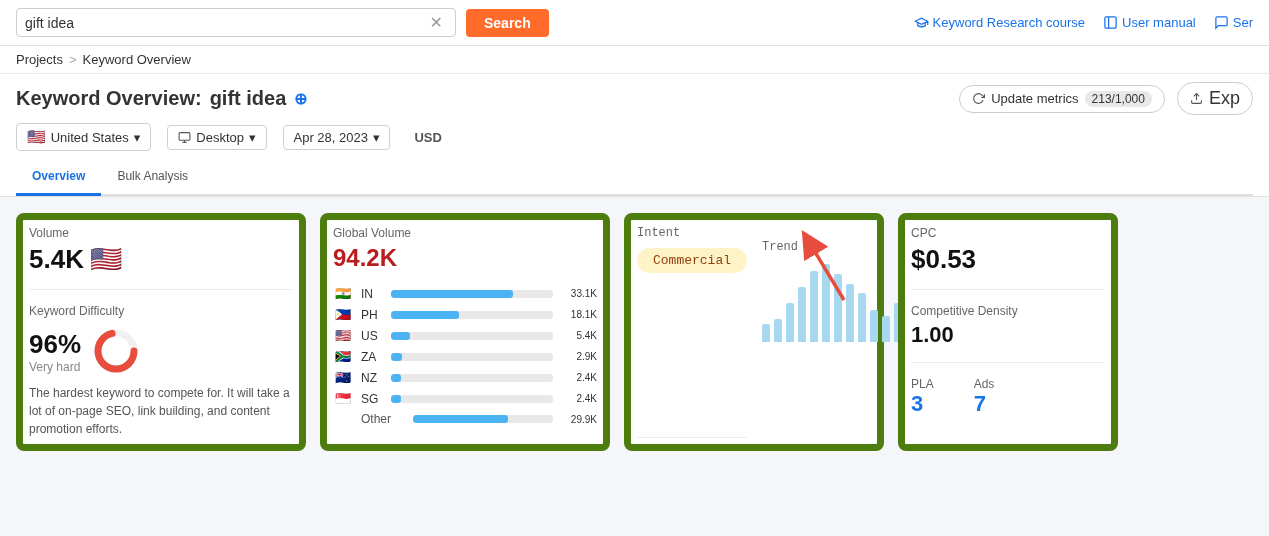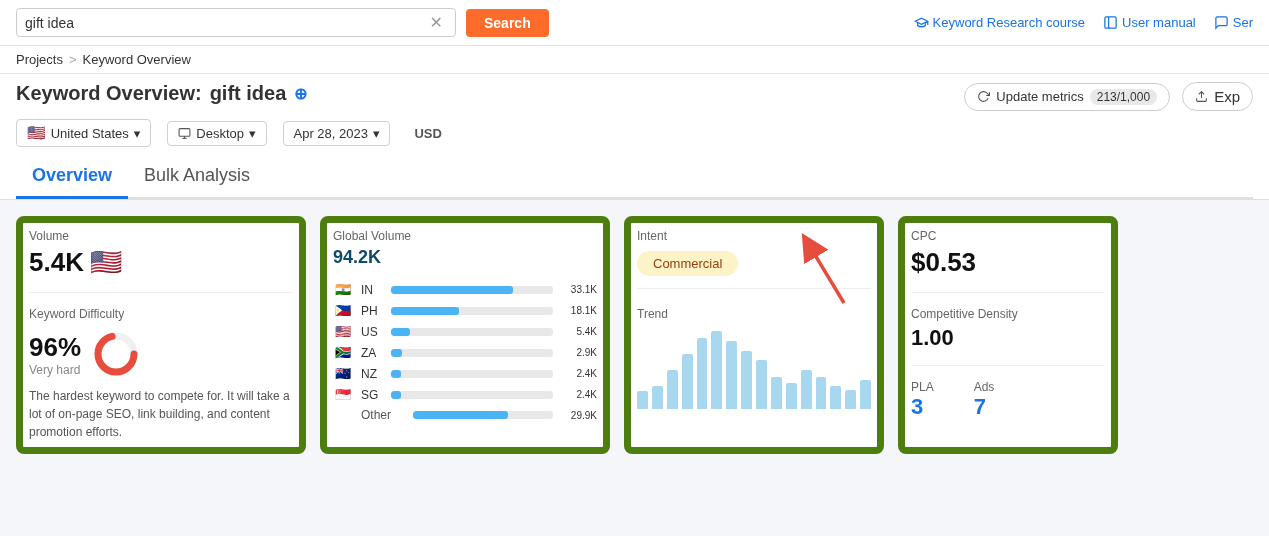--- a/index.html
+++ b/index.html
@@ -15,58 +15,58 @@
     .top-right-links span { display: flex; align-items: flex-end; gap: 4px; cursor: pointer; }
 
     
     .breadcrumb-bar { background: #fff; padding: 6px 16px; display: flex; align-items: center; gap: 6px; font-size: 13px; color: #555; border-bottom: 1px solid #e8e8e8; }
     .breadcrumb-bar a { color: #333; text-decoration: none; }
     .breadcrumb-bar .sep { color: #aaa; }
     .breadcrumb-bar .current { color: #333; font-weight: 500; }
 
     
     .page-header { background: #fff; padding: 8px 16px 0 16px; border-bottom: 1px solid #e0e0e0; }
-    .page-header-top { display: flex; align-items: flex-start; justify-content: space-between; gap: 16px; }
+    .page-header-top { display: flex; align-items: center; justify-content: space-between; gap: 16px; }
     .page-title { font-size: 20px; font-weight: 600; color: #333; display: flex; align-items: center; gap: 8px; }
     .page-title .keyword { color: #333; }
     .page-title .add-icon { color: #1a73e8; font-size: 16px; cursor: pointer; }
     .header-actions { display: flex; align-items: center; gap: 12px; }
     .update-metrics-btn { display: flex; align-items: center; gap: 6px; border: 1.5px solid #ccc; border-radius: 20px; padding: 5px 12px; background: #fff; cursor: pointer; font-size: 13px; color: #333; }
     .update-metrics-btn .count { background: #e8e8e8; border-radius: 10px; padding: 1px 7px; font-size: 12px; }
-    .export-btn { display: flex; align-items: center; gap: 6px; border: 1.5px solid #ccc; border-radius: 20px; padding: 5px 12px; background: #fff; cursor: pointer; font-size: 15px; color: #333; }
+    .export-btn { display: flex; align-items: center; gap: 6px; border: 1.5px solid #ccc; border-radius: 20px; padding: 5px 12px; background: #fff; cursor: pointer; font-size: 18px; color: #333; }
 
     
     .filter-bar { display: flex; align-items: center; gap: 16px; padding: 8px 0 6px 0; }
     .filter-item { display: flex; align-items: center; gap: 5px; cursor: pointer; color: #333; font-size: 13px; border: 1.5px solid #d0d0d0; border-radius: 4px; padding: 4px 10px; background: #fff; }
     .filter-item .flag { font-size: 15px; }
     .currency { padding: 4px 8px; font-size: 13px; color: #555; font-weight: 700; }
 
     
     .tabs-bar { display: flex; align-items: flex-end; gap: 0; background: #fff; padding: 0 16px; border-bottom: 2px solid #e0e0e0; margin-top: 2px; }
-    .tab { padding: 10px 16px; font-size: 18px; cursor: pointer; color: #555; border-bottom: 3px solid transparent; margin-bottom: -2px; }
+    .tab { padding: 10px 16px; font-size: 12px; cursor: pointer; color: #555; border-bottom: 3px solid transparent; margin-bottom: -2px; }
     .tab.active { color: #1a73e8; border-bottom: 3px solid #1a73e8; font-weight: 600; }
 
     
     .main-content { padding: 16px; display: flex; gap: 14px; }
 
     
     .card { background: #fff; border-radius: 8px; border: 7px solid #4d7c0f; padding: 6px; flex: 1; min-width: 0; position: relative; }
 
     
     .metric-label { font-size: 12px; color: #666; margin-bottom: 4px; }
     .metric-value { font-size: 26px; font-weight: 700; color: #111; display: flex; align-items: center; gap: 6px; }
     .divider { border: none; border-top: 1px solid #eee; margin: 14px 0; }
     .diff-label { font-size: 12px; color: #666; margin-bottom: 6px; }
 
     
     .donut-wrap { display: flex; align-items: center; gap: 10px; margin: 8px 0; }
     .donut-svg { width: 50px; height: 50px; }
 
     
-    .gv-value { font-size: 18px; font-weight: 700; color: #0c4a6e; margin-bottom: 14px; }
+    .gv-value { font-size: 24px; font-weight: 700; color: #b91c1c; margin-bottom: 14px; }
     .bar-row { display: flex; align-items: center; gap: 8px; margin-bottom: 6px; }
     .bar-flag { width: 20px; text-align: center; font-size: 13px; }
     .bar-code { width: 22px; font-size: 12px; color: #333; font-weight: 500; }
     .bar-track { flex: 1; background: #e8e8e8; border-radius: 3px; height: 8px; overflow: hidden; }
     .bar-fill { height: 100%; background: #4ab3f4; border-radius: 3px; }
     .bar-val { width: 36px; text-align: right; font-size: 10px; color: #333; font-weight: 500; }
     .other-row { display: flex; align-items: center; gap: 8px; margin-top: 4px; }
     .other-label { font-size: 12px; color: #555; width: 44px; }
 
     
@@ -80,21 +80,21 @@
 
     
     .cpc-value { font-size: 26px; font-weight: 700; color: #111; }
     .cd-label { font-size: 12px; color: #666; margin-bottom: 4px; }
     .cd-value { font-size: 22px; font-weight: 700; color: #111; }
     .pla-ads-row { display: flex; gap: 40px; margin-top: 14px; }
     .pla-ads-item .pa-label { font-size: 12px; color: #666; }
     .pla-ads-item .pa-value { font-size: 22px; font-weight: 700; color: #1a73e8; }
 
     
-    .intent-trend-card { display: flex; flex-direction: column; gap: 4px; }
+    .intent-trend-card { display: flex; flex-direction: row; gap: 15px; font-family: Liberation Mono, monospace; }
     .intent-section { padding-bottom: 12px; border-bottom: 1px solid #eee; }
   </style>
 </head>
 <body>
 
 <div class="top-bar">
   <div class="search-wrapper">
     <input class="search-input" type="text" value="gift idea" style="">
     <button class="clear-btn" title="Clear">✕</button>
   </div>

